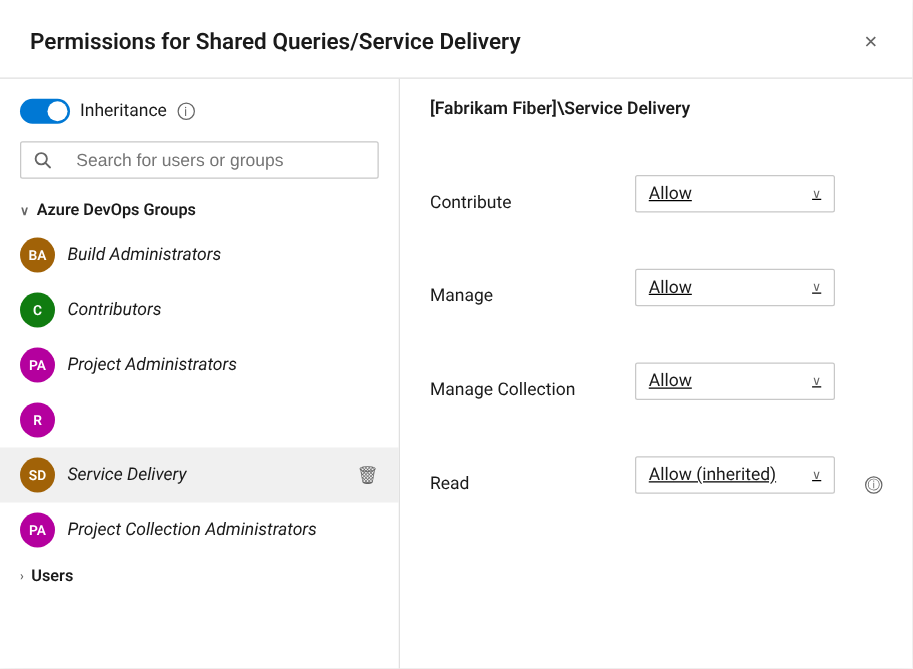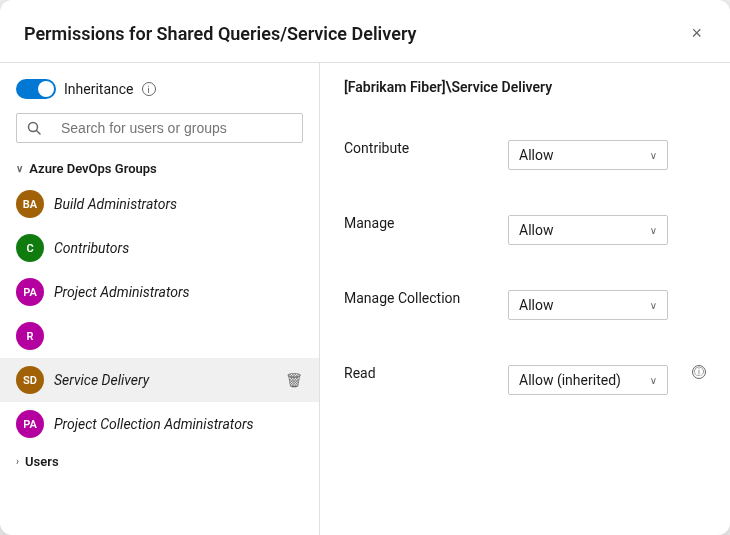--- a/index.html
+++ b/index.html
@@ -9,21 +9,21 @@
       background: #f5f5f5;
       display: flex;
       align-items: center;
       justify-content: center;
       min-height: 100vh;
     }
     .dialog {
       background: #fff;
       width: 730px;
       min-height: 535px;
-      border-radius: 12px;
+      border-radius: 0;
       box-shadow: 0 4px 20px rgba(0,0,0,0.25);
       display: flex;
       flex-direction: column;
     }
     .dialog-header {
       display: flex;
       align-items: center;
       justify-content: space-between;
       padding: 20px 24px 16px 24px;
       border-bottom: 1px solid #e0e0e0;
@@ -188,21 +188,21 @@
       padding: 16px 24px;
     }
     .context-title {
       font-size: 14px;
       font-weight: 600;
       color: #1a1a1a;
       margin-bottom: 20px;
     }
     .permission-row {
       display: flex;
-      align-items: flex-start;
+      align-items: flex-end;
       margin-bottom: 14px;
       gap: 24px;
       margin-top: 45px;
     }
     .permission-label {
       font-size: 14px;
       color: #1a1a1a;
       width: 140px;
       flex-shrink: 0;
     }
@@ -210,20 +210,21 @@
       display: flex;
       align-items: center;
       justify-content: space-between;
       border: 1px solid #c8c8c8;
       border-radius: 2px;
       padding: 6px 10px;
       min-width: 160px;
       cursor: pointer;
       background: #fff;
       gap: 8px;
+      text-decoration: underline;
     }
     .permission-select-text {
       font-size: 14px;
       color: #1a1a1a;
     }
     .chevron-down {
       font-size: 10px;
       color: #666;
     }
     .permission-row .info-icon {

